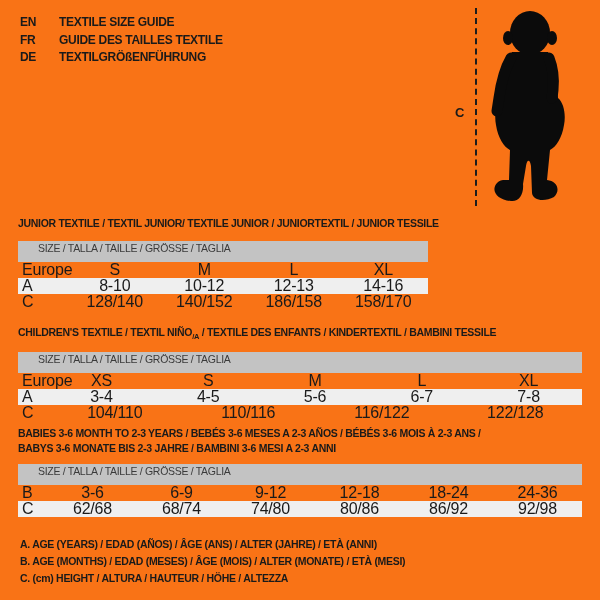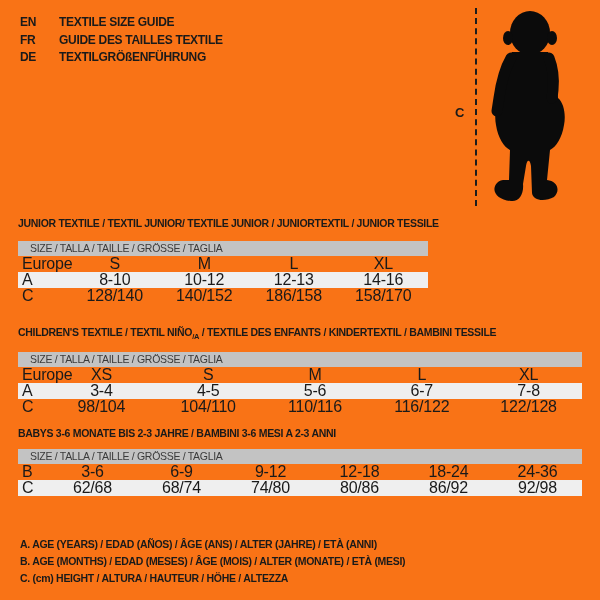--- a/index.html
+++ b/index.html
@@ -17,21 +17,21 @@
   .baby{position:absolute;left:486px;top:8px;}
 
   
   .section{position:absolute;left:18px;}
   #table-junior{top:216px;width:410px;}
   #table-children{top:325px;width:564px;}
   #table-babies{top:426px;width:564px;}
   .section-title{font-weight:bold;font-size:10.5px;line-height:15px;letter-spacing:-0.3px;white-space:nowrap;margin-bottom:8px;}
   #table-junior .section-title{margin-bottom:10px;}
   .section-title sub{font-size:7.5px;}
-  .size-bar{background:var(--bar,#c3c3c3);height:15px;line-height:15px;font-size:10.5px;color:#3a3a3a;padding-left:12px;letter-spacing:-0.3px;}
+  .size-bar{background:var(--bar,#c3c3c3);height:21px;line-height:15px;font-size:10.5px;color:#3a3a3a;padding-left:20px;letter-spacing:-0.3px;}
   .trow{display:flex;height:16px;line-height:16px;font-size:16px;letter-spacing:-0.2px;}
   .trow.shade{background:var(--shade,#efefef);}
   .tlabel{padding-left:4px;}
   #table-junior .tlabel{width:48px;}
   #table-children .tlabel,#table-babies .tlabel{width:26px;}
   .tcell{flex:1;text-align:center;}
 
   
   .notes{position:absolute;left:20px;top:536px;}
   .note{font-weight:bold;font-size:10.5px;line-height:17px;letter-spacing:-0.3px;white-space:nowrap;}
@@ -129,31 +129,31 @@
         <div class="trow shade">
           <div class="tlabel">A</div>
           <div class="tcell">3-4</div>
           <div class="tcell">4-5</div>
           <div class="tcell">5-6</div>
           <div class="tcell">6-7</div>
           <div class="tcell">7-8</div>
         </div>
         <div class="trow">
           <div class="tlabel">C</div>
-          <div class="tcell">98/104</div>
           <div class="tcell">104/110</div>
           <div class="tcell">110/116</div>
           <div class="tcell">116/122</div>
           <div class="tcell">122/128</div>
         </div>
       </div>
   </div>
 
   <div class="section" id="table-babies">
     <div class="section-title">
+        <div><span>BABIES 3-6 MONTH TO 2-3 YEARS / BEBÉS 3-6 MESES A 2-3 AÑOS / BÉBÉS 3-6 MOIS À 2-3 ANS /</span></div>
         <div><span>BABYS 3-6 MONATE BIS 2-3 JAHRE / BAMBINI 3-6 MESI A 2-3 ANNI</span></div>
       </div>
     <div class="size-bar">SIZE / TALLA / TAILLE / GRÖSSE / TAGLIA</div>
     <div>
         <div class="trow">
           <div class="tlabel">B</div>
           <div class="tcell">3-6</div>
           <div class="tcell">6-9</div>
           <div class="tcell">9-12</div>
           <div class="tcell">12-18</div>

